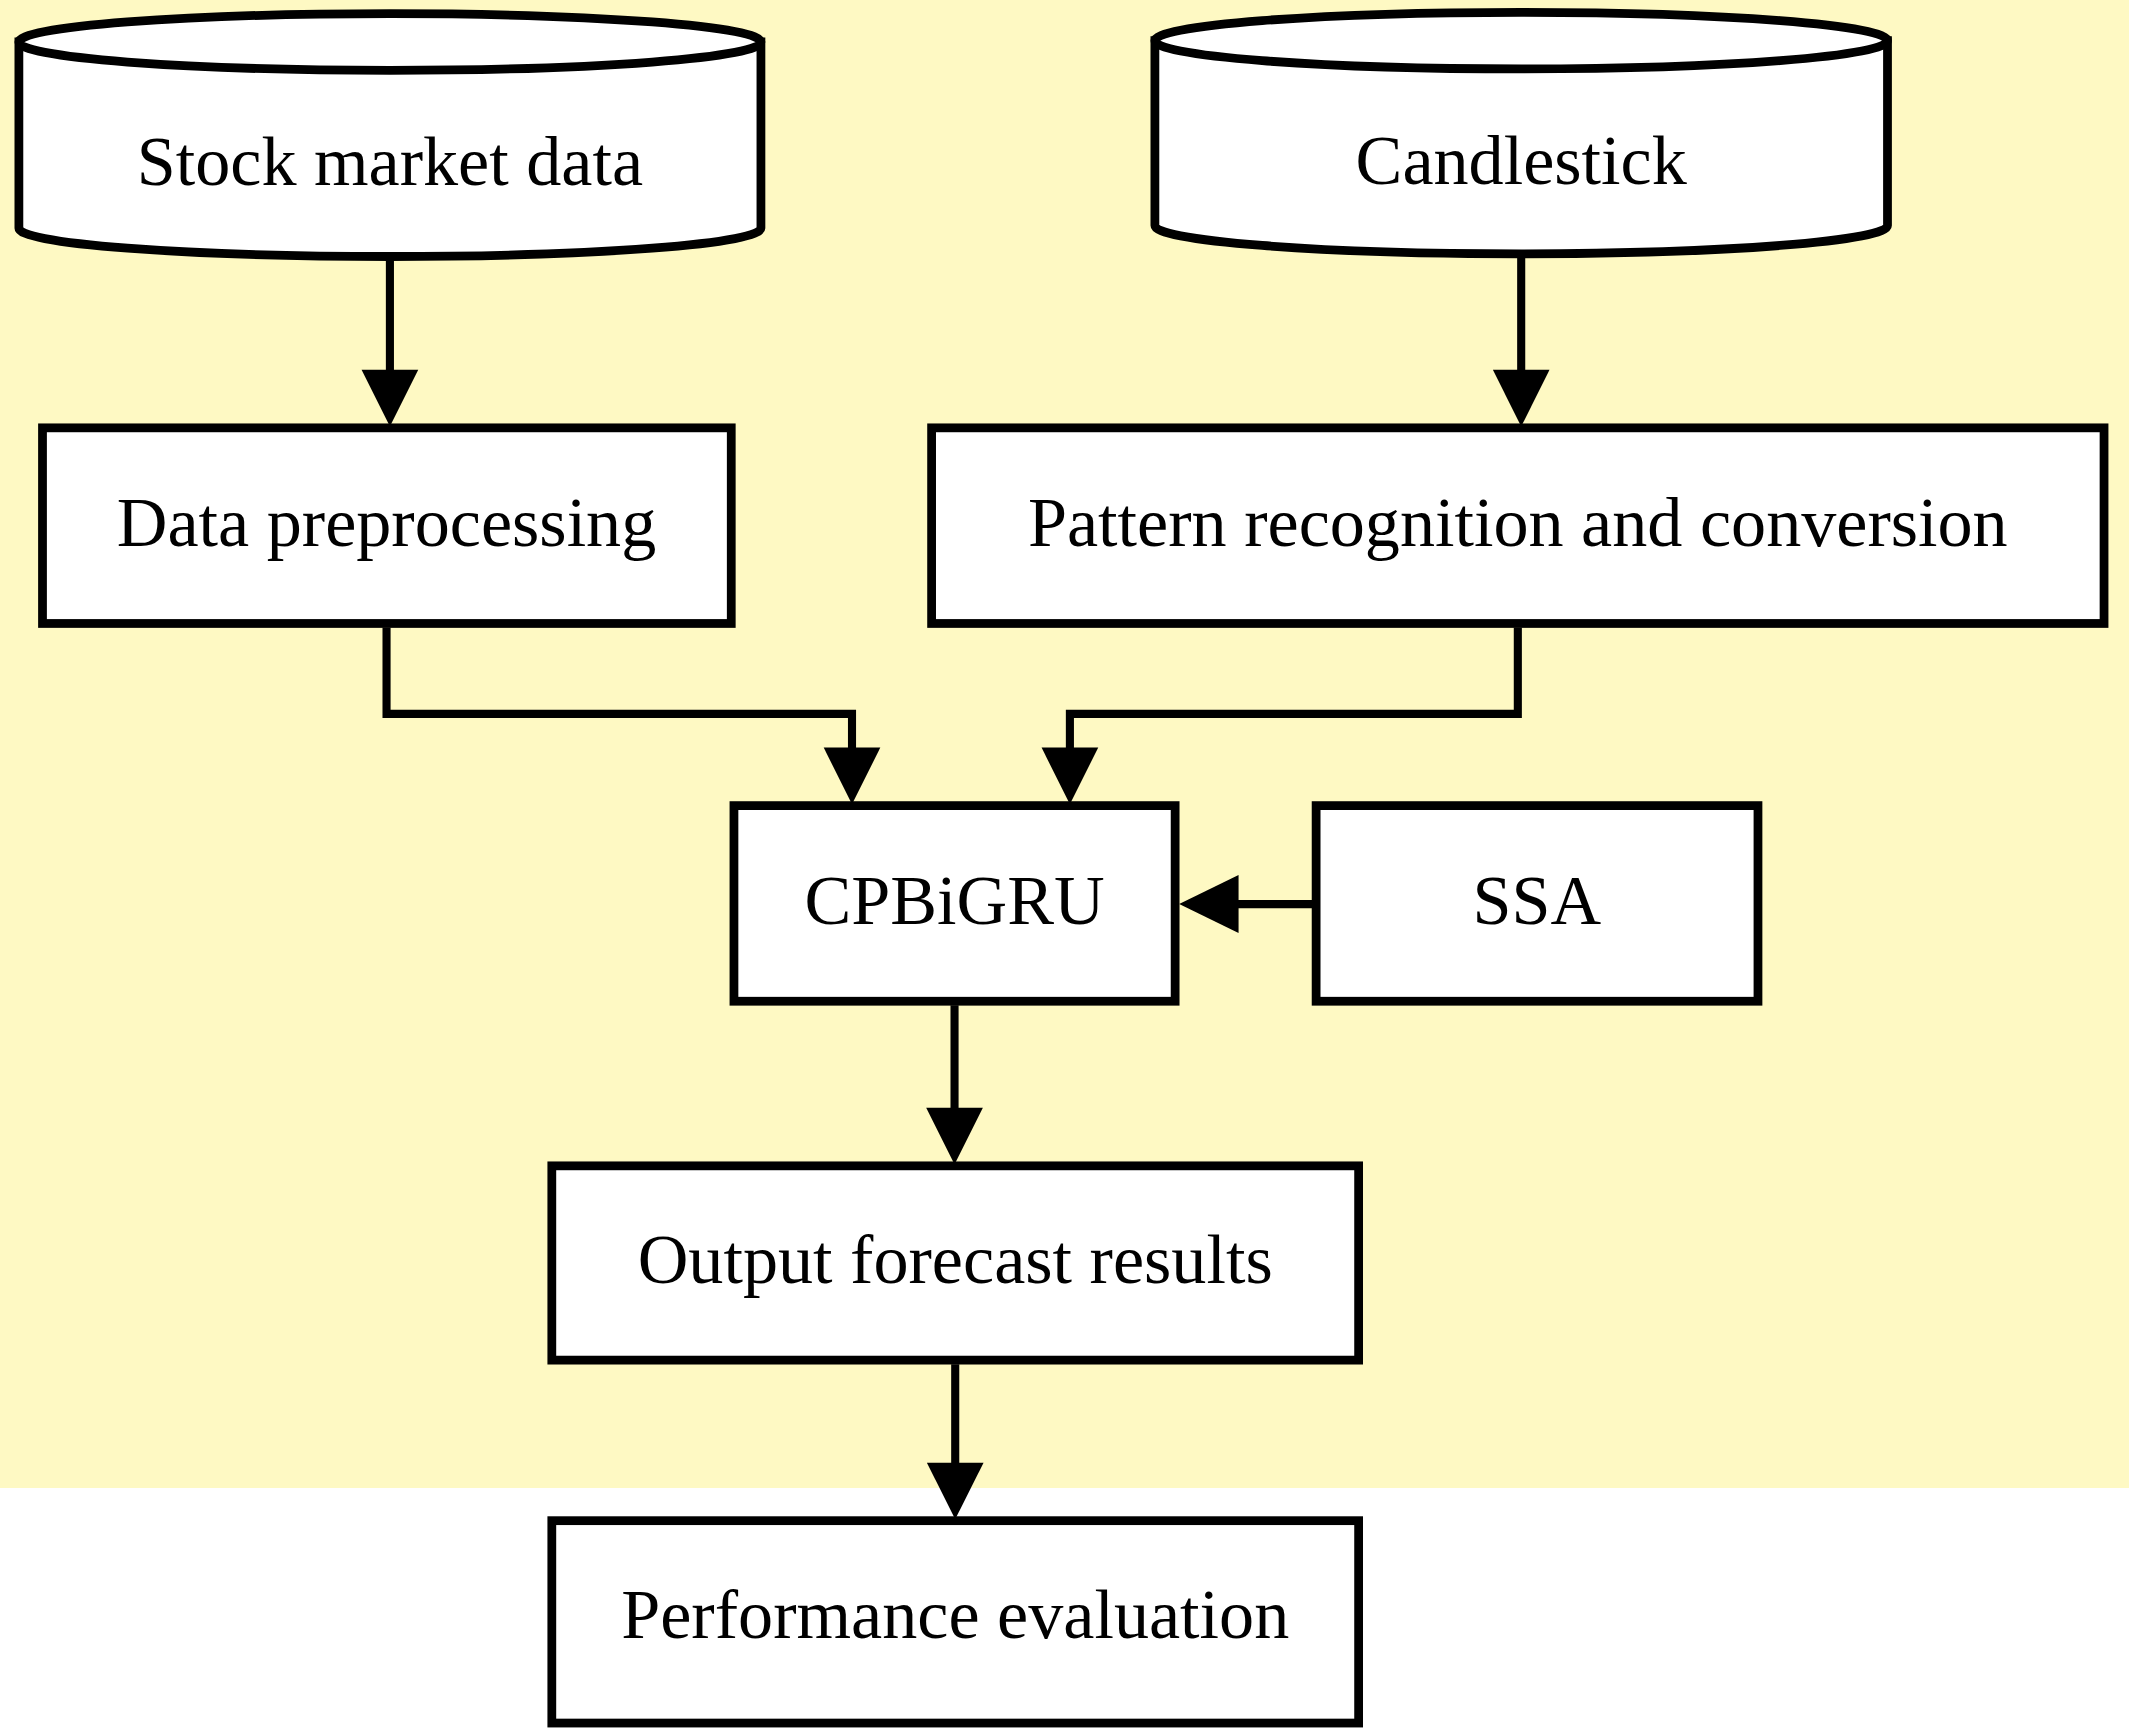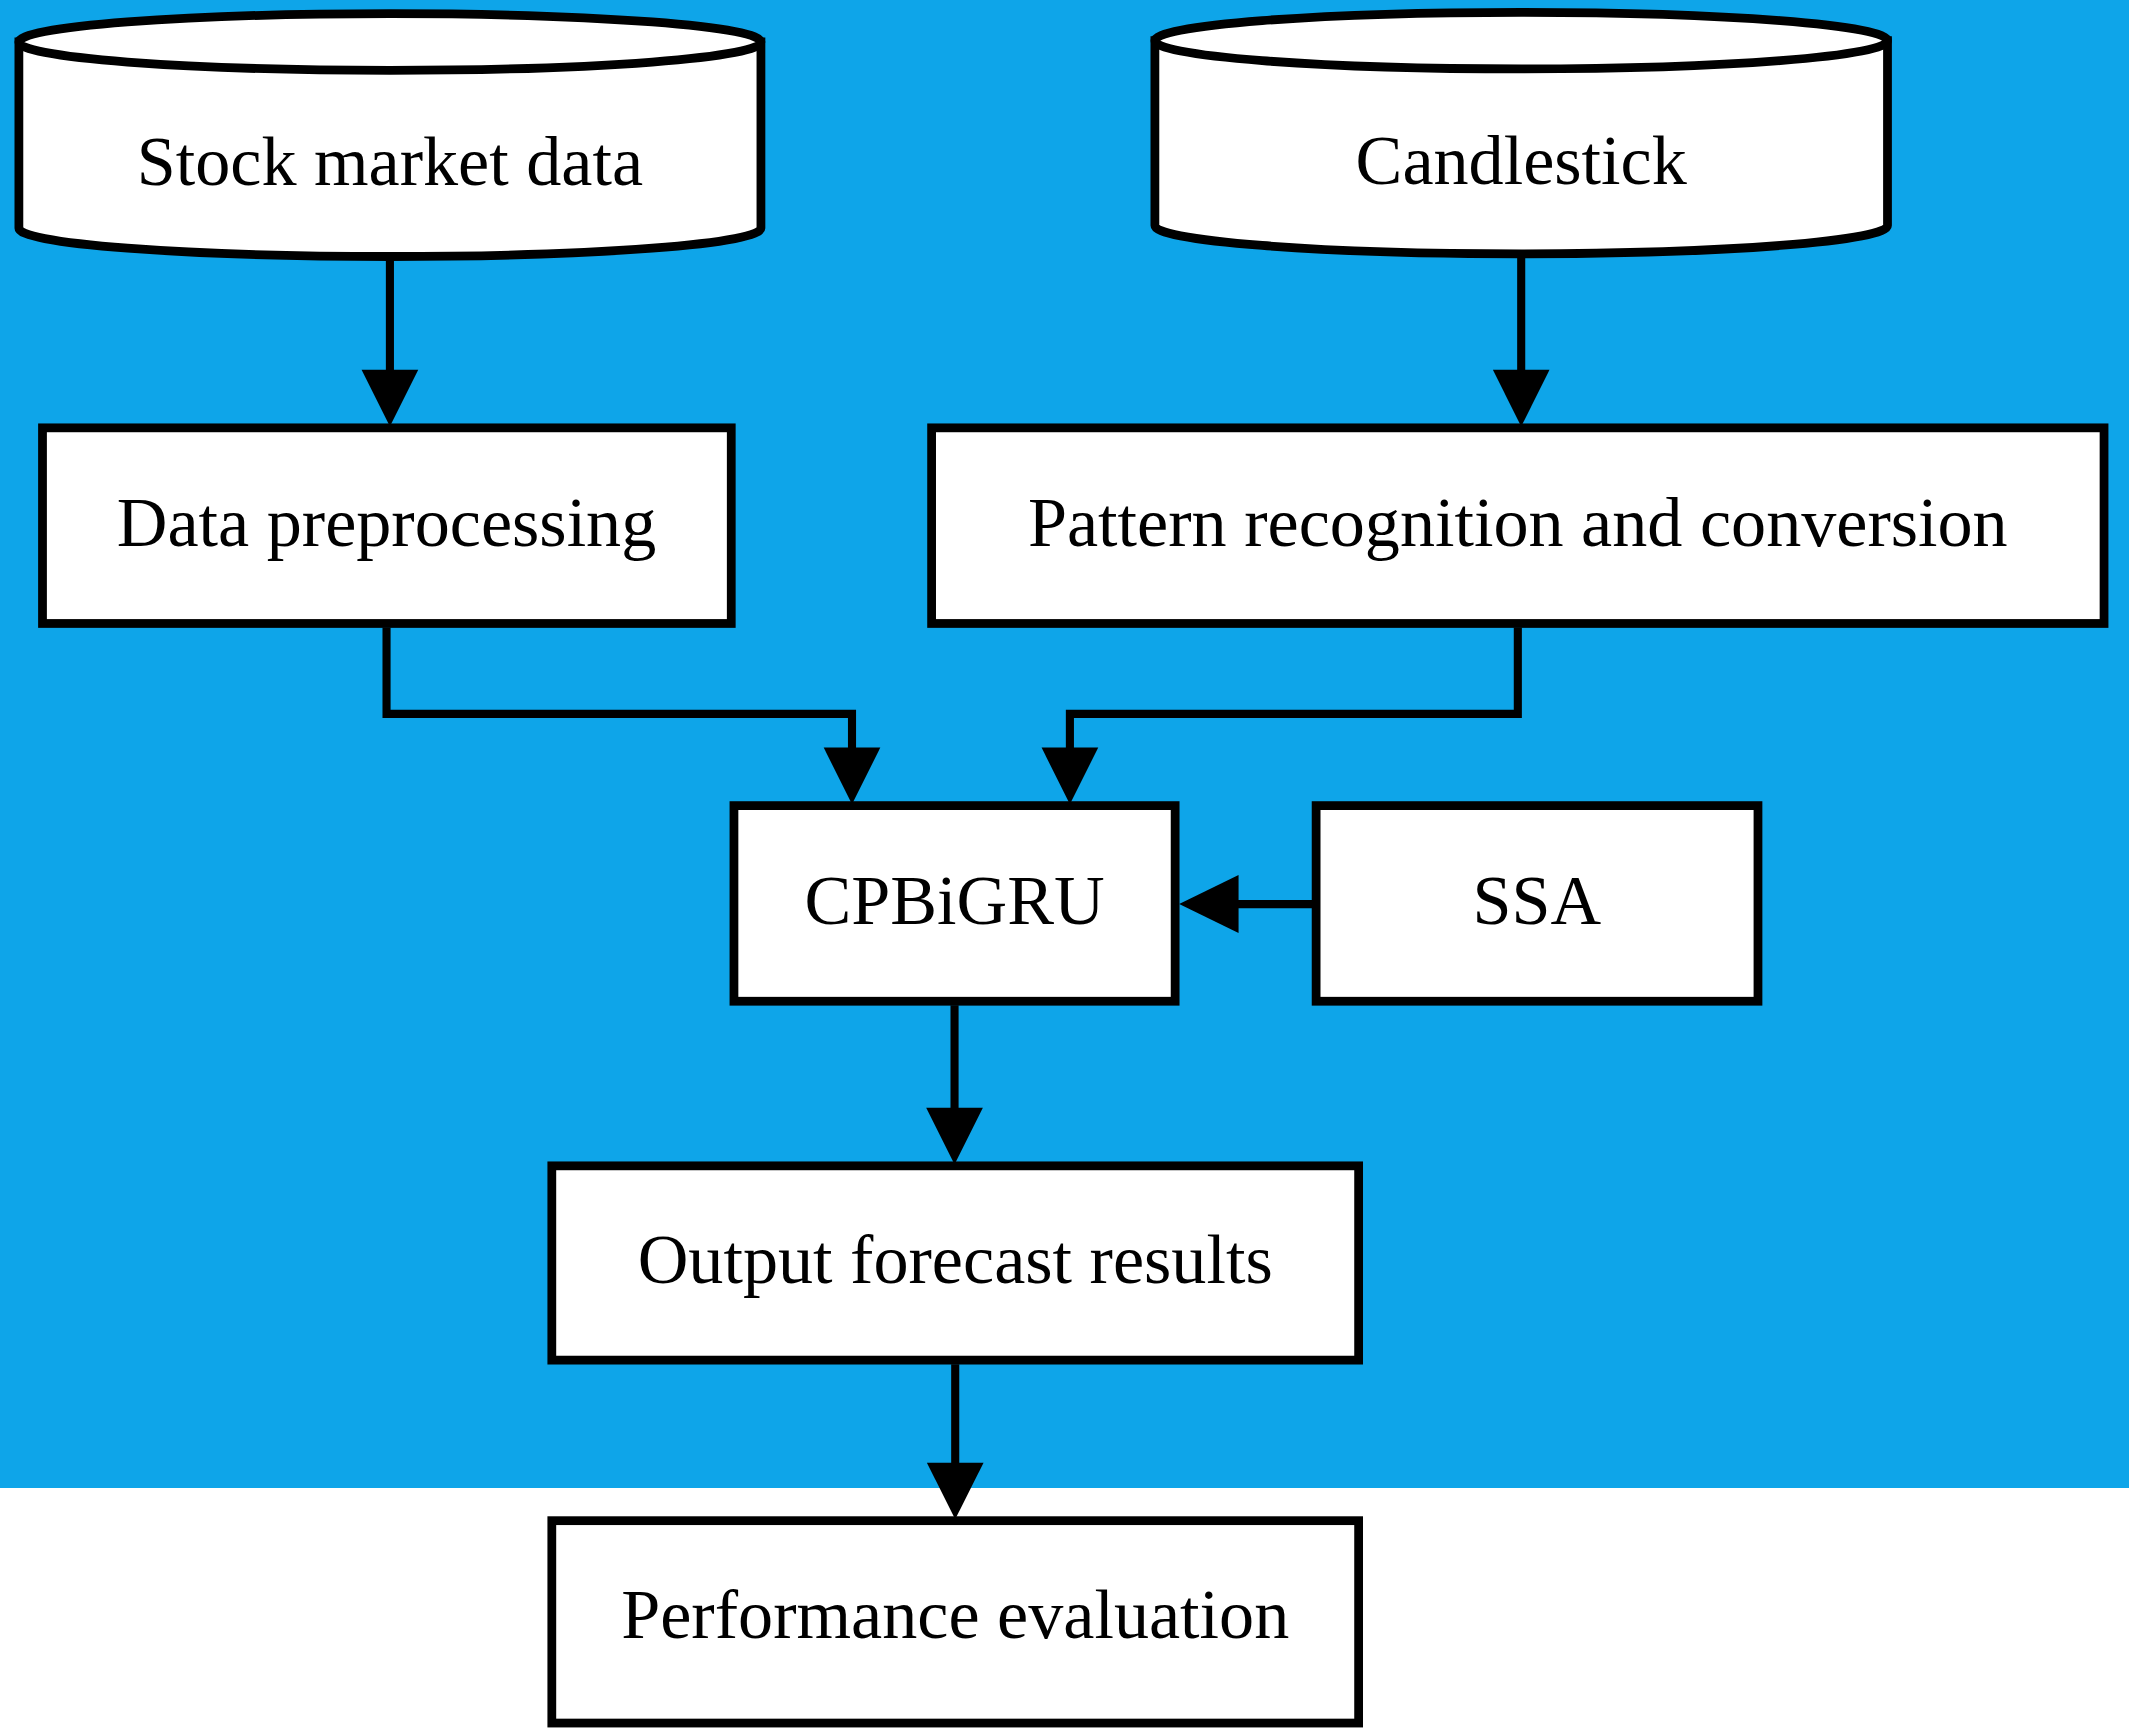--- a/index.html
+++ b/index.html
@@ -10,21 +10,21 @@
   body {
     width: 2129px;
     height: 1734px;
     overflow: hidden;
     font-family: "Liberation Serif", "DejaVu Serif", serif;
   }
   #flowchart-root {
     position: relative;
     width: 2129px;
     height: 1488px;
-    background: #0ea5e9;
+    background: #fef9c3;
   }
   svg.diagram {
     display: block;
     width: 2129px;
     height: 1734px;
   }
   .node-shape {
     fill: #ffffff;
     stroke: #000000;
     stroke-width: 13;

